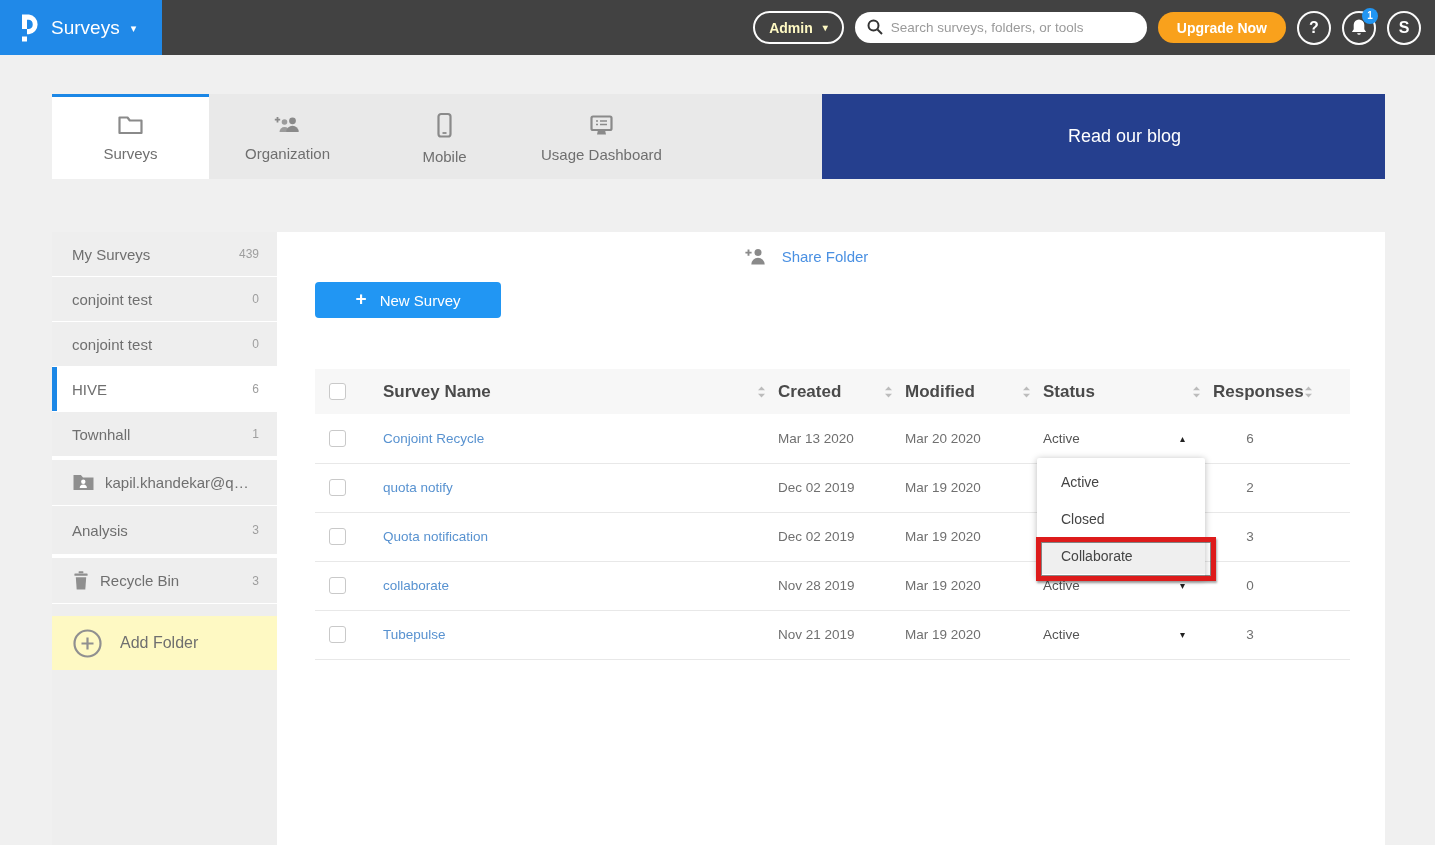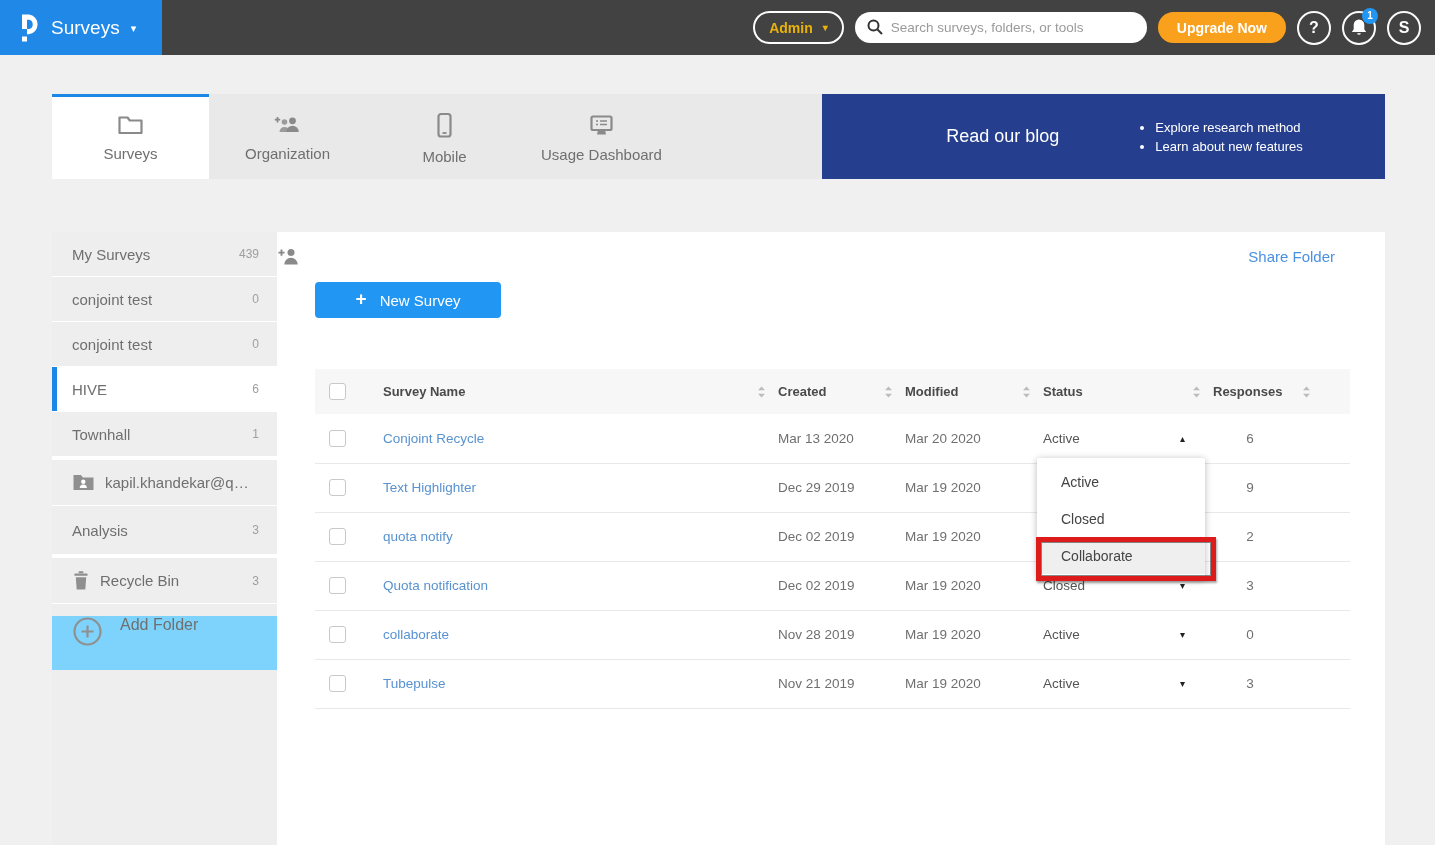--- a/index.html
+++ b/index.html
@@ -6,21 +6,21 @@
   html,body { width:1435px; height:845px; overflow:hidden; }
   body { font-family:"Liberation Sans", sans-serif; background:#f0f0f0; }
   .stage { position:relative; width:1435px; height:845px; }
 
   
   .topbar { position:absolute; top:0; left:0; width:100%; height:55px; background:#424242; display:flex; align-items:center; }
   .logo-block { width:162px; height:55px; background:#2089e8; display:flex; align-items:center; gap:11px; padding-left:16px; cursor:pointer; }
   .logo-block .product { color:#fff; font-size:19px; }
   .logo-block .caret { color:#fff; font-size:11px; margin-top:2px; }
   .topbar-right { position:absolute; right:14px; top:0; height:55px; display:flex; align-items:center; gap:11px; }
-  .admin-pill { height:33px; border:2px solid #fcfcfc; border-radius:17px; display:flex; align-items:center; gap:10px; padding:0 14px; color:#eab308; font-size:14px; font-weight:bold; cursor:pointer; }
+  .admin-pill { height:33px; border:2px solid #fcfcfc; border-radius:17px; display:flex; align-items:center; gap:10px; padding:0 14px; color:#fef9c3; font-size:14px; font-weight:bold; cursor:pointer; }
   .admin-pill .caret { font-size:10px; }
   .searchbox { position:relative; width:292px; height:31px; }
   .searchbox input { width:100%; height:100%; border:none; border-radius:16px; padding:0 12px 0 36px; font-size:13.5px; color:#555; outline:none; font-family:"Liberation Sans", sans-serif; }
   .searchbox input::placeholder { color:#9a9a9a; }
   .searchbox .mag { position:absolute; left:12px; top:7px; }
   .upgrade-btn { height:31px; border:none; border-radius:16px; background:#f9a11c; color:#fff; font-weight:bold; font-size:14px; padding:0 19px; cursor:pointer; font-family:"Liberation Sans", sans-serif; }
   .circle-btn { position:relative; width:34px; height:34px; border:2px solid #fafafa; border-radius:50%; display:flex; align-items:center; justify-content:center; color:#fff; font-size:16px; font-weight:bold; cursor:pointer; background:transparent; }
   .badge { position:absolute; top:-5px; right:-4px; min-width:16px; height:16px; border-radius:8px; background:#2196f3; color:#fff; font-size:10px; font-weight:bold; display:flex; align-items:center; justify-content:center; }
 
   
@@ -39,36 +39,36 @@
 
   
   .sidebar { width:225px; background:#eeeeee; flex-shrink:0; }
   .side-item { height:45px; display:flex; align-items:center; padding:0 18px 0 20px; border-bottom:1px solid #fff; cursor:pointer; position:relative; gap:10px; }
   .side-item .slabel { font-size:15px; color:#6f6f6f; flex:1; white-space:nowrap; overflow:hidden; text-overflow:ellipsis; }
   .side-item .scount { font-size:12px; color:#9e9e9e; }
   .side-item.selected { background:#fff; }
   .side-item.selected::before { content:""; position:absolute; left:0; top:0; bottom:0; width:5px; background:#1b87e6; }
   .side-item.tall { height:49px; }
   .side-item.gap-above { border-top:3px solid #fff; }
-  .add-folder { margin-top:12px; height:54px; background:#7dd3fc; display:flex; align-items:flex-start; gap:17px; padding-left:20px; cursor:pointer; }
+  .add-folder { margin-top:12px; height:54px; background:#fef9c3; display:flex; align-items:center; gap:17px; padding-left:20px; cursor:pointer; }
   .add-folder .slabel { font-size:16px; color:#6f6f6f; }
 
   
   .main { flex:1; position:relative; }
-  .share-row { height:48px; display:flex; align-items:center; justify-content:space-between; padding-right:50px; gap:13px; }
+  .share-row { height:48px; display:flex; align-items:center; justify-content:center; padding-right:50px; gap:13px; }
   .share-row .share-label { color:#4a90e2; font-size:15px; cursor:pointer; }
   .new-survey { margin-left:38px; margin-top:2px; width:186px; height:36px; background:#2196f3; color:#fff; border:none; border-radius:4px; font-size:15px; display:flex; align-items:center; justify-content:center; gap:13px; cursor:pointer; font-family:"Liberation Sans", sans-serif; }
   .new-survey .plus { font-size:19px; font-weight:bold; margin-top:-2px; }
 
   
   .tablewrap { margin:51px 0 0 38px; width:1035px; }
   table { width:100%; border-collapse:collapse; table-layout:fixed; }
   col.c-check { width:56px; } col.c-name { width:399px; } col.c-created { width:127px; }
   col.c-modified { width:138px; } col.c-status { width:170px; } col.c-resp { width:110px; } col.c-sp { width:35px; }
-  thead th { height:45px; background:#f7f7f7; font-size:13px; color:#4a4a4a; text-align:center; font-weight:bold; }
+  thead th { height:45px; background:#f7f7f7; font-size:17px; color:#4a4a4a; text-align:center; font-weight:bold; }
   tbody td { height:49px; border-bottom:1px solid #e8e8e8; font-size:13.5px; }
   thead th .thflex { display:flex; align-items:center; justify-content:space-between; padding:0 4px 0 8px; }
   th.name-th .thflex { padding-left:12px; }
   td.check-td, th.check-th { padding-left:14px; }
   .cbx { width:17px; height:17px; border:1px solid #c9c9c9; border-radius:3px; background:#fff; cursor:pointer; }
   td.name-td { padding-left:12px; }
   .survey-link { color:#5892d0; cursor:pointer; }
   td.date-td { color:#707070; padding-left:8px; }
   td.status-td { padding:0 20px 0 8px; }
   .status-flex { display:flex; align-items:center; justify-content:space-between; cursor:pointer; }
@@ -171,24 +171,20 @@
               <rect x="3.5" y="2.5" width="20" height="13.5" rx="1.5" fill="none" stroke="#8a8a8a" stroke-width="2.2"></rect>
               <path d="M8 7 h2 M12 7 h7 M8 10.5 h2 M12 10.5 h7" stroke="#8a8a8a" stroke-width="1.6"></path>
               <path d="M10 16 L9 20.5 H18 L17 16 Z" fill="#8a8a8a"></path>
             </svg>
           </span>
           <span class="tlabel">Usage Dashboard</span>
         </div>
       </div>
     <div class="banner">
       <span class="btitle">Read our blog</span>
-      <ul id="banner-bullets">
-          <li>Explore research method</li>
-          <li>Learn about new features</li>
-        </ul>
     </div>
   </div>
 
   <div class="card">
 
     <div class="sidebar">
       <div id="sidebar-items">
           <div class="side-item">
             <span class="slabel">My Surveys</span>
             <span class="scount">439</span>
@@ -351,31 +347,20 @@
                     <span class="caret">▴</span>
                   </div>
                 </td>
                 <td class="resp-td">6</td>
                 <td></td>
               </tr>
               <tr>
                 <td class="check-td">
                   <div class="cbx"></div>
                 </td>
-                <td class="name-td"><span class="survey-link">Text Highlighter</span></td>
-                <td class="date-td">Dec 29 2019</td>
-                <td class="date-td">Mar 19 2020</td>
-                <td class="status-td"></td>
-                <td class="resp-td">9</td>
-                <td></td>
-              </tr>
-              <tr>
-                <td class="check-td">
-                  <div class="cbx"></div>
-                </td>
                 <td class="name-td"><span class="survey-link">quota notify</span></td>
                 <td class="date-td">Dec 02 2019</td>
                 <td class="date-td">Mar 19 2020</td>
                 <td class="status-td"></td>
                 <td class="resp-td">2</td>
                 <td></td>
               </tr>
               <tr>
                 <td class="check-td">
                   <div class="cbx"></div>

